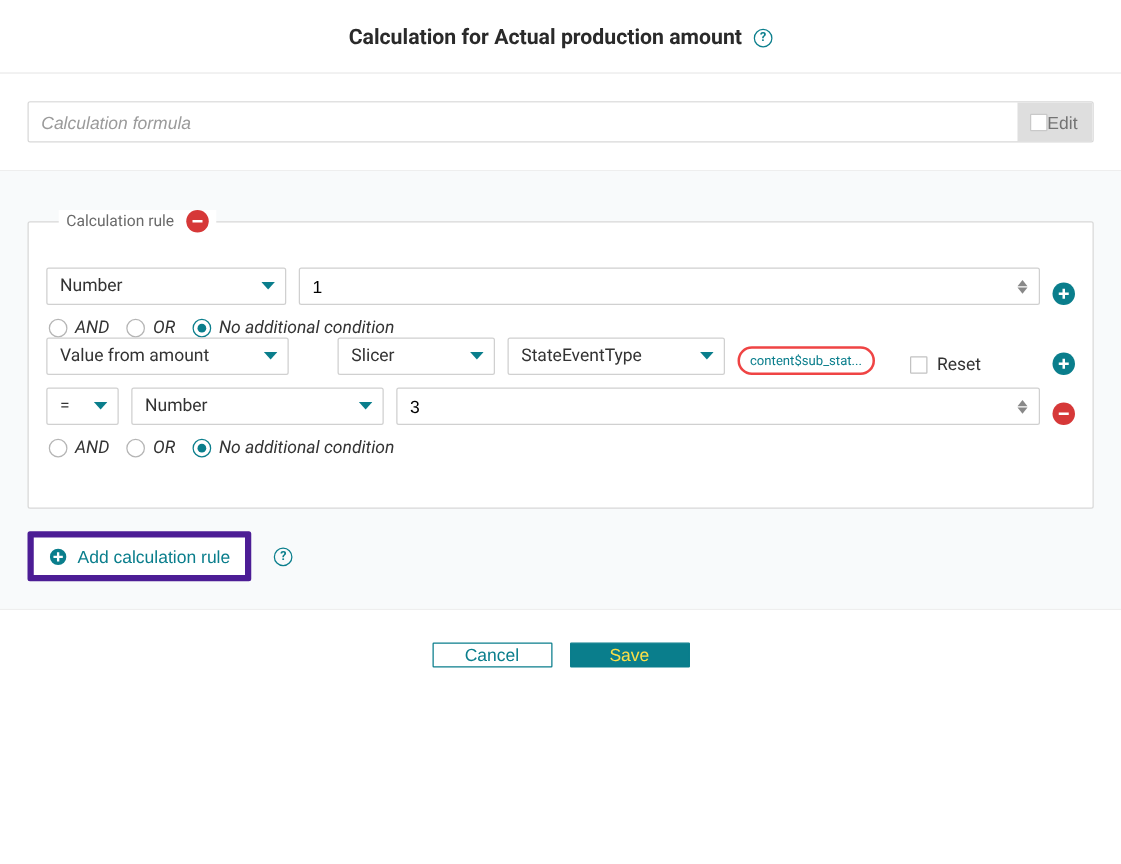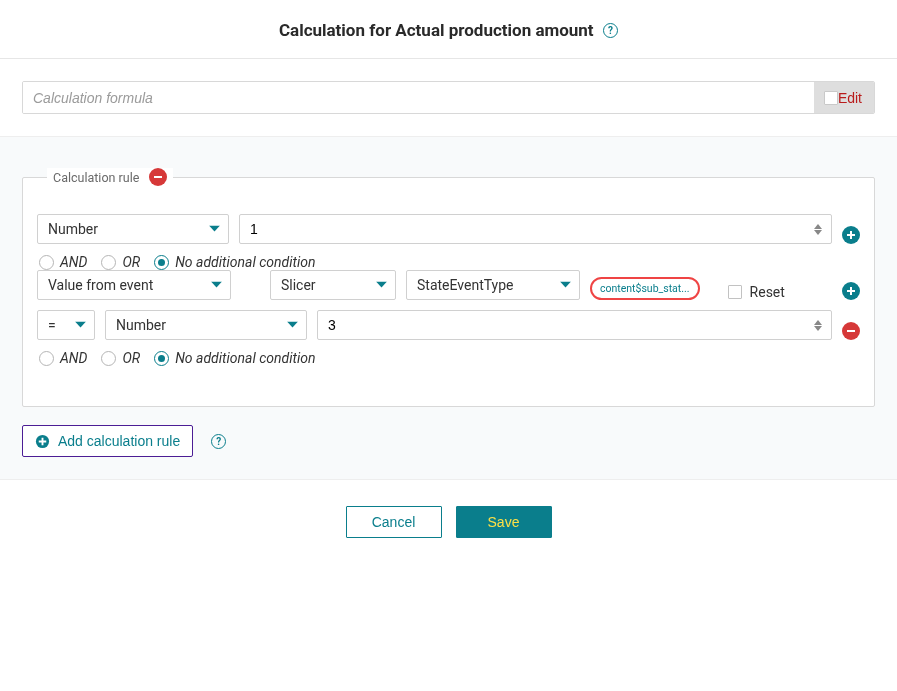--- a/index.html
+++ b/index.html
@@ -61,21 +61,21 @@
   .formula-input::placeholder { color: #9b9b9b; font-style: italic; }
   .edit-btn {
     display: flex;
     align-items: center;
     background: #dedede;
     border: none;
     padding: 0 12px 0 10px;
     gap: 0;
     cursor: pointer;
     font-size: 14px;
-    color: #b91c1c;
+    color: #737373;
   }
   .edit-icon-box {
     width: 14px;
     height: 14px;
     background: #fff;
     border: 1px solid #c9c9c9;
     border-radius: 1px;
   }
 
   .body-area {
@@ -271,21 +271,21 @@
   .add-rule-row {
     display: flex;
     align-items: center;
     gap: 12px;
     margin-top: 18px;
   }
   .add-rule-btn {
     display: flex;
     align-items: center;
     gap: 8px;
-    border: 1px solid #4c1d95;
+    border: 5px solid #4c1d95;
     color: #0a7e8c;
     background: #fff;
     padding: 7px 12px;
     font-size: 14px;
     border-radius: 2px;
     cursor: pointer;
   }
   .add-rule-btn .plus-circle {
     width: 15px; height: 15px;
   }
@@ -293,21 +293,21 @@
   .footer {
     border-top: 1px solid #eee;
     padding: 26px 0;
     display: flex;
     justify-content: center;
     gap: 14px;
     background: #fff;
   }
   .btn {
     min-width: 96px;
-    height: 32px;
+    height: 20px;
     font-size: 14px;
     border-radius: 1px;
     cursor: pointer;
   }
   .btn-outline {
     background: #fff;
     border: 1px solid #0a7e8c;
     color: #0a7e8c;
   }
   .btn-solid {
@@ -381,21 +381,21 @@
         <span class="radio-circle checked">
             <span class="radio-dot"></span>
           </span>
         <span>No additional condition</span>
       </label>
     </div>
 
 
     <div class="row">
       <div class="select w-valueevt">
-        <span>Value from event</span>
+        <span>Value from amount</span>
         <span class="chevron">
           <svg width="11" height="7" viewBox="0 0 11 7">
               <path d="M0 0 L5.5 6 L11 0 Z" fill="#0a7e8c"></path>
             </svg>
         </span>
       </div>
       <div class="select w-slicer">
         <span>Slicer</span>
         <span class="chevron">
           <svg width="11" height="7" viewBox="0 0 11 7">

